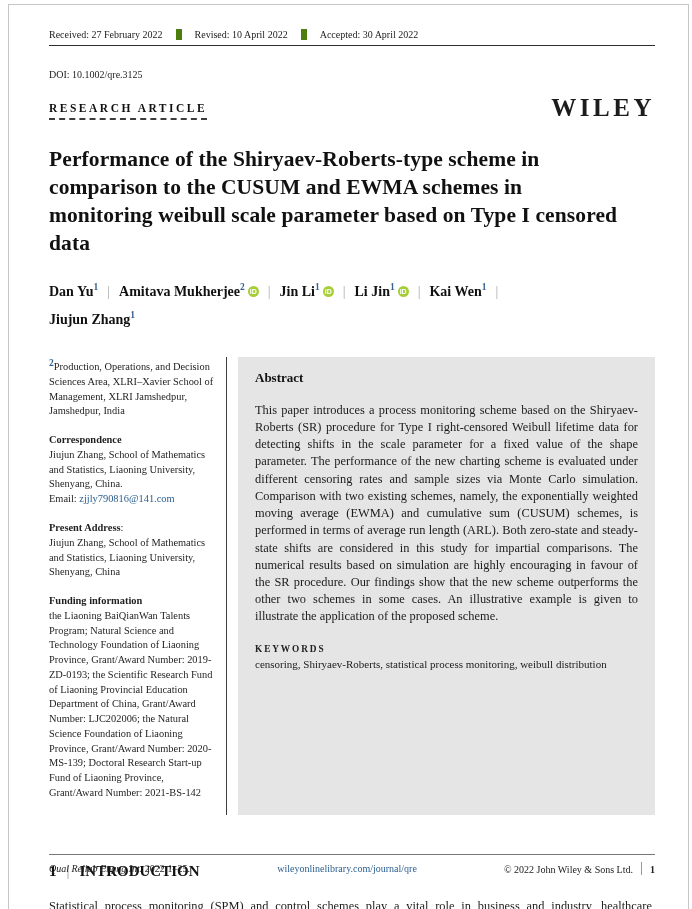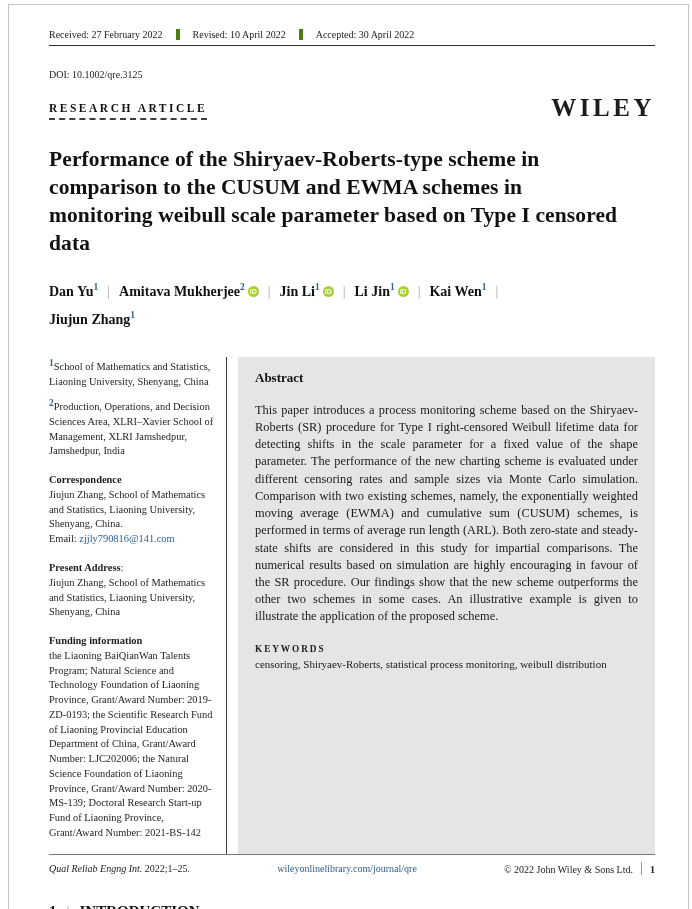--- a/index.html
+++ b/index.html
@@ -10,21 +10,21 @@
     position:absolute; left:8px; top:4px; width:681px; height:905px;
     background:#fff; border:1px solid #c6c6c6; border-bottom:none;
     padding:24px 33px 0 40px;
   }
 
   
   .dates-bar {
     display:flex; align-items:center; font-size:10px; color:#222;
     border-bottom:1.4px solid #2e2e2e; padding-bottom:5px;
   }
-  .dates-bar .date-item { padding-right:13px; margin-right:13px; border-right:4px solid #4d7c0f; }
+  .dates-bar .date-item { padding-right:13px; margin-right:13px; border-right:6px solid #4d7c0f; }
   .dates-bar .date-item:last-child { border-right:none; }
   .doi-line { font-size:10px; margin-top:23px; color:#222; }
 
   
   .header-row { display:flex; justify-content:space-between; align-items:flex-end; margin-top:15px;text-align:right; }
   .article-type {
     font-size:11.5px; font-weight:bold; letter-spacing:2.5px;
     padding-bottom:4px; border-bottom:2px dashed #3d3d3d; color:#111;
   }
   .wiley-logo { font-size:25px; letter-spacing:3.5px; font-weight:600; color:#1c1c1c; line-height:1; }
@@ -102,21 +102,20 @@
       <span class="author"><span>Dan Yu</span><sup>1</sup></span><span class="author-sep">|</span><span class="author"><span>Amitava Mukherjee</span><sup>2</sup><span class="orcid-badge">iD</span></span><span class="author-sep">|</span><span class="author"><span>Jin Li</span><sup>1</sup><span class="orcid-badge">iD</span></span><span class="author-sep">|</span><span class="author"><span>Li Jin</span><sup>1</sup><span class="orcid-badge">iD</span></span><span class="author-sep">|</span><span class="author"><span>Kai Wen</span><sup>1</sup></span><span class="author-sep">|</span>
     </div>
     <div class="authors-line">
       <span class="author"><span>Jiujun Zhang</span><sup>1</sup></span>
     </div>
   </div>
 
   <div class="columns">
     <div class="sidebar">
       <div class="side-block">
-        <p><sup class="aff-sup">1</sup><span>School of Mathematics and Statistics, Liaoning University, Shenyang, China</span></p>
         <p><sup class="aff-sup">2</sup><span>Production, Operations, and Decision Sciences Area, XLRI–Xavier School of Management, XLRI Jamshedpur, Jamshedpur, India</span></p>
       </div>
       <div class="side-block">
         <div class="side-heading">Correspondence</div>
         <div>Jiujun Zhang, School of Mathematics and Statistics, Liaoning University, Shenyang, China.</div>
         <div><span>Email: </span><a class="email-link">zjjly790816@141.com</a></div>
       </div>
       <div class="side-block">
         <div><span class="side-heading">Present Address</span><span>:</span></div>
         <div>Jiujun Zhang, School of Mathematics and Statistics, Liaoning University, Shenyang, China</div>

